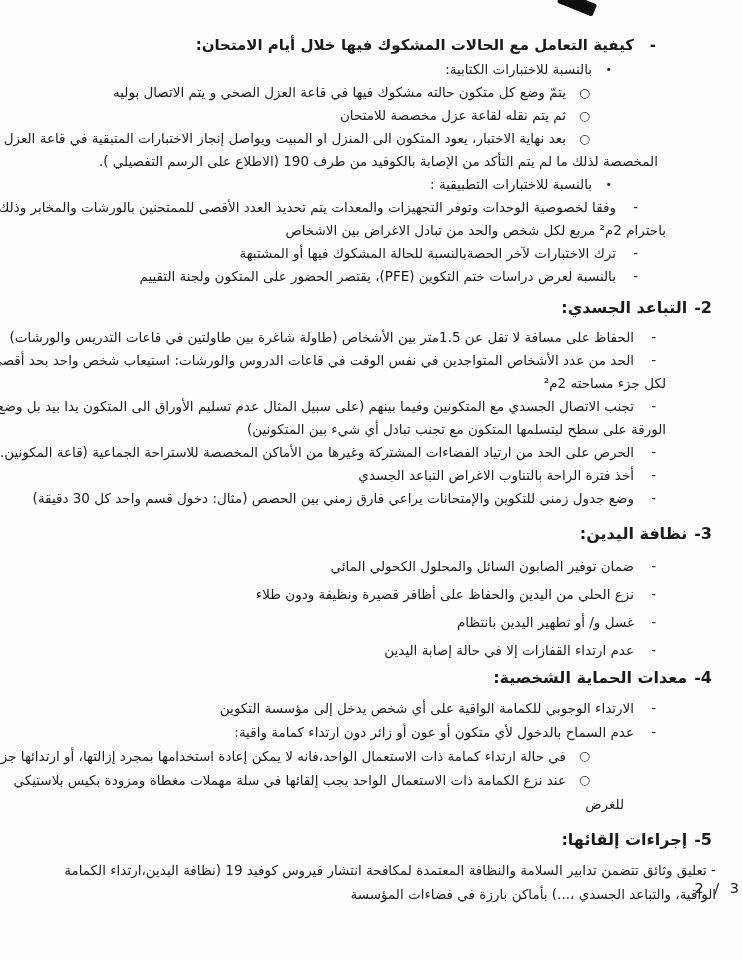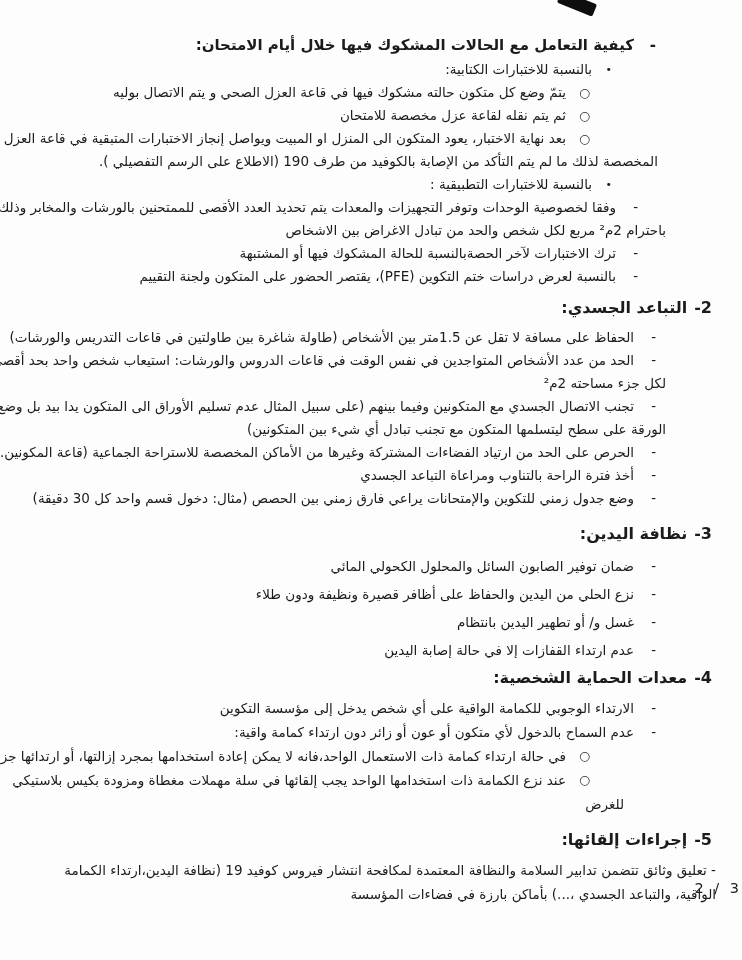--- a/index.html
+++ b/index.html
@@ -143,21 +143,21 @@
     </div>
     <div class="line c-mid">
       <span class="txt">الورقة على سطح ليتسلمها المتكون مع تجنب تبادل أي شيء بين المتكونين)</span>
     </div>
     <div class="line l-dash">
       <span class="marker">-</span>
       <span class="txt">الحرص على الحد من ارتياد الفضاءات المشتركة وغيرها من الأماكن المخصصة للاستراحة الجماعية (قاعة المكونين...)</span>
     </div>
     <div class="line l-dash">
       <span class="marker">-</span>
-      <span class="txt">أخذ فترة الراحة بالتناوب ومراعاة التباعد الجسدي</span>
+      <span class="txt">أخذ فترة الراحة بالتناوب الاغراض التباعد الجسدي</span>
     </div>
     <div class="line l-dash">
       <span class="marker">-</span>
       <span class="txt">وضع جدول زمني للتكوين والإمتحانات يراعي فارق زمني بين الحصص (مثال: دخول قسم واحد كل 30 دقيقة)</span>
     </div>
 
     <div class="sec-head mt-sec3">
       <span class="num">3-</span>
       <span class="title">نظافة اليدين:</span>
     </div>
@@ -189,21 +189,21 @@
     <div class="line l-dash mid">
       <span class="marker">-</span>
       <span class="txt">عدم السماح بالدخول لأي متكون أو عون أو زائر دون ارتداء كمامة واقية:</span>
     </div>
     <div class="line l-circ mid">
       <span class="marker">○</span>
       <span class="txt">في حالة ارتداء كمامة ذات الاستعمال الواحد،فانه لا يمكن إعادة استخدامها بمجرد إزالتها، أو ارتدائها جزئيا</span>
     </div>
     <div class="line l-circ mid">
       <span class="marker">○</span>
-      <span class="txt">عند نزع الكمامة ذات استخدامها الواحد يجب إلقائها في سلة مهملات مغطاة ومزودة بكيس بلاستيكي</span>
+      <span class="txt">عند نزع الكمامة ذات الاستعمال الواحد يجب إلقائها في سلة مهملات مغطاة ومزودة بكيس بلاستيكي</span>
     </div>
     <div class="line c-deep mid">
       <span class="txt">للغرض</span>
     </div>
 
     <div class="sec-head mt-sec5">
       <span class="num">5-</span>
       <span class="title">إجراءات إلقائها:</span>
     </div>
     <div class="line l-para mid">

